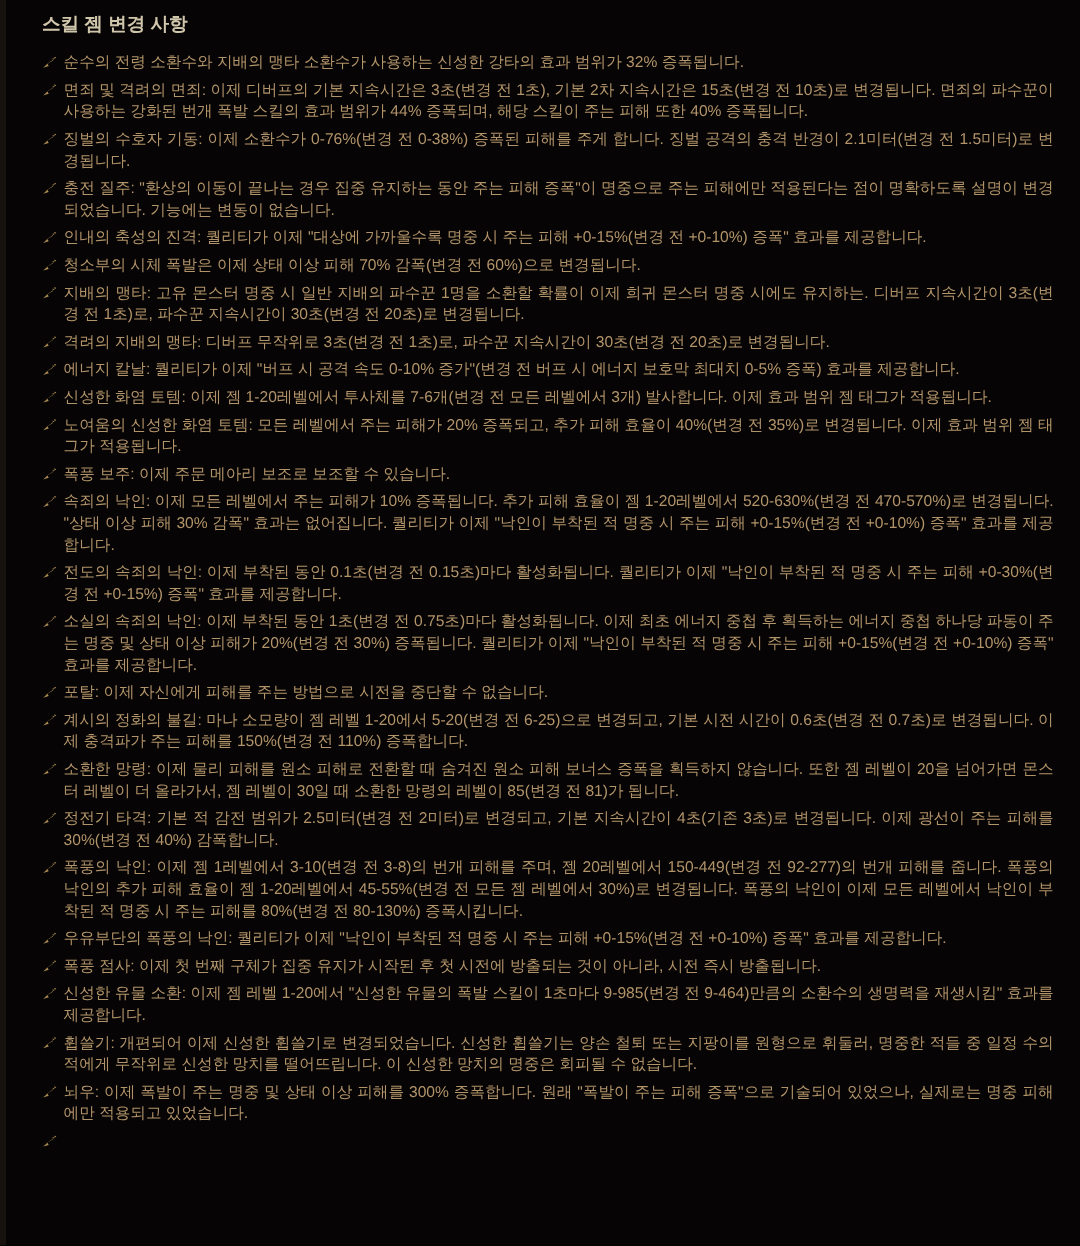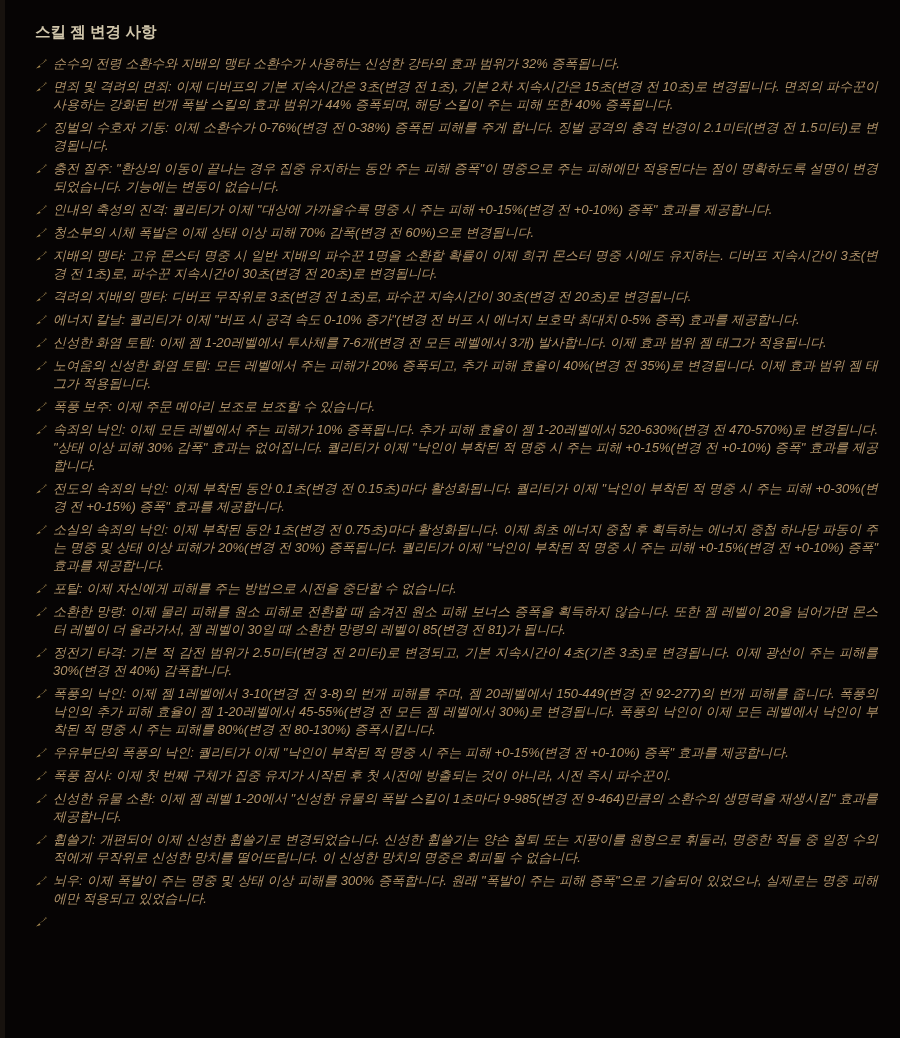--- a/index.html
+++ b/index.html
@@ -14,33 +14,32 @@
     font-family: "Liberation Sans", sans-serif;
     position: relative;
   }
   .edge-strip {
     position: absolute;
     left: 0; top: 0; bottom: 0;
     width: 5px;
     background: #17120e;
   }
   main {
-    padding: 22px 22px 0 35px;
+    padding: 10px 22px 0 35px;
   }
   h1.section-title {
     font-size: 15.5px;
     font-weight: bold;
     color: #d0c6ab;
     margin: 0 0 12px 0;
   }
   ul.change-list {
     list-style: none;
     margin: 0;
     padding: 0;
-    font-style: italic;
   }
   ul.change-list li {
     position: relative;
     padding-left: 18px;
     margin: 0 0 5px 0;
     color: #b2946a;
     font-size: 13px;
     line-height: 18px;
     text-align: justify;
     text-justify: inter-word;
@@ -220,20 +219,29 @@
     <li>
       <span class="bullet">
           <svg width="13" height="11" viewBox="0 0 13 11">
             <path d="M12 1 L10.2 0.2 L10.6 2.2 L8.8 1.4 L9.2 3.4 L2.8 7.2 Z" fill="currentColor"></path>
             <path d="M4.5 6.2 L1 9.5 L5.6 8.1 Z" fill="currentColor"></path>
           </svg>
         </span>
       <span>포탈: 이제 자신에게 피해를 주는 방법으로 시전을 중단할 수 없습니다.</span>
     </li>
 
+    <li>
+      <span class="bullet">
+          <svg width="13" height="11" viewBox="0 0 13 11">
+            <path d="M12 1 L10.2 0.2 L10.6 2.2 L8.8 1.4 L9.2 3.4 L2.8 7.2 Z" fill="currentColor"></path>
+            <path d="M4.5 6.2 L1 9.5 L5.6 8.1 Z" fill="currentColor"></path>
+          </svg>
+        </span>
+      <span>계시의 정화의 불길: 마나 소모량이 젬 레벨 1-20에서 5-20(변경 전 6-25)으로 변경되고, 기본 시전 시간이 0.6초(변경 전 0.7초)로 변경됩니다. 이제 충격파가 주는 피해를 150%(변경 전 110%) 증폭합니다.</span>
+    </li>
 
     <li>
       <span class="bullet">
           <svg width="13" height="11" viewBox="0 0 13 11">
             <path d="M12 1 L10.2 0.2 L10.6 2.2 L8.8 1.4 L9.2 3.4 L2.8 7.2 Z" fill="currentColor"></path>
             <path d="M4.5 6.2 L1 9.5 L5.6 8.1 Z" fill="currentColor"></path>
           </svg>
         </span>
       <span>소환한 망령: 이제 물리 피해를 원소 피해로 전환할 때 숨겨진 원소 피해 보너스 증폭을 획득하지 않습니다. 또한 젬 레벨이 20을 넘어가면 몬스터 레벨이 더 올라가서, 젬 레벨이 30일 때 소환한 망령의 레벨이 85(변경 전 81)가 됩니다.</span>
     </li>
@@ -268,21 +276,21 @@
       <span>우유부단의 폭풍의 낙인: 퀄리티가 이제 "낙인이 부착된 적 명중 시 주는 피해 +0-15%(변경 전 +0-10%) 증폭" 효과를 제공합니다.</span>
     </li>
 
     <li>
       <span class="bullet">
           <svg width="13" height="11" viewBox="0 0 13 11">
             <path d="M12 1 L10.2 0.2 L10.6 2.2 L8.8 1.4 L9.2 3.4 L2.8 7.2 Z" fill="currentColor"></path>
             <path d="M4.5 6.2 L1 9.5 L5.6 8.1 Z" fill="currentColor"></path>
           </svg>
         </span>
-      <span>폭풍 점사: 이제 첫 번째 구체가 집중 유지가 시작된 후 첫 시전에 방출되는 것이 아니라, 시전 즉시 파수꾼이.</span>
+      <span>폭풍 점사: 이제 첫 번째 구체가 집중 유지가 시작된 후 첫 시전에 방출되는 것이 아니라, 시전 즉시 방출됩니다.</span>
     </li>
 
     <li>
       <span class="bullet">
           <svg width="13" height="11" viewBox="0 0 13 11">
             <path d="M12 1 L10.2 0.2 L10.6 2.2 L8.8 1.4 L9.2 3.4 L2.8 7.2 Z" fill="currentColor"></path>
             <path d="M4.5 6.2 L1 9.5 L5.6 8.1 Z" fill="currentColor"></path>
           </svg>
         </span>
       <span>신성한 유물 소환: 이제 젬 레벨 1-20에서 "신성한 유물의 폭발 스킬이 1초마다 9-985(변경 전 9-464)만큼의 소환수의 생명력을 재생시킴" 효과를 제공합니다.</span>

